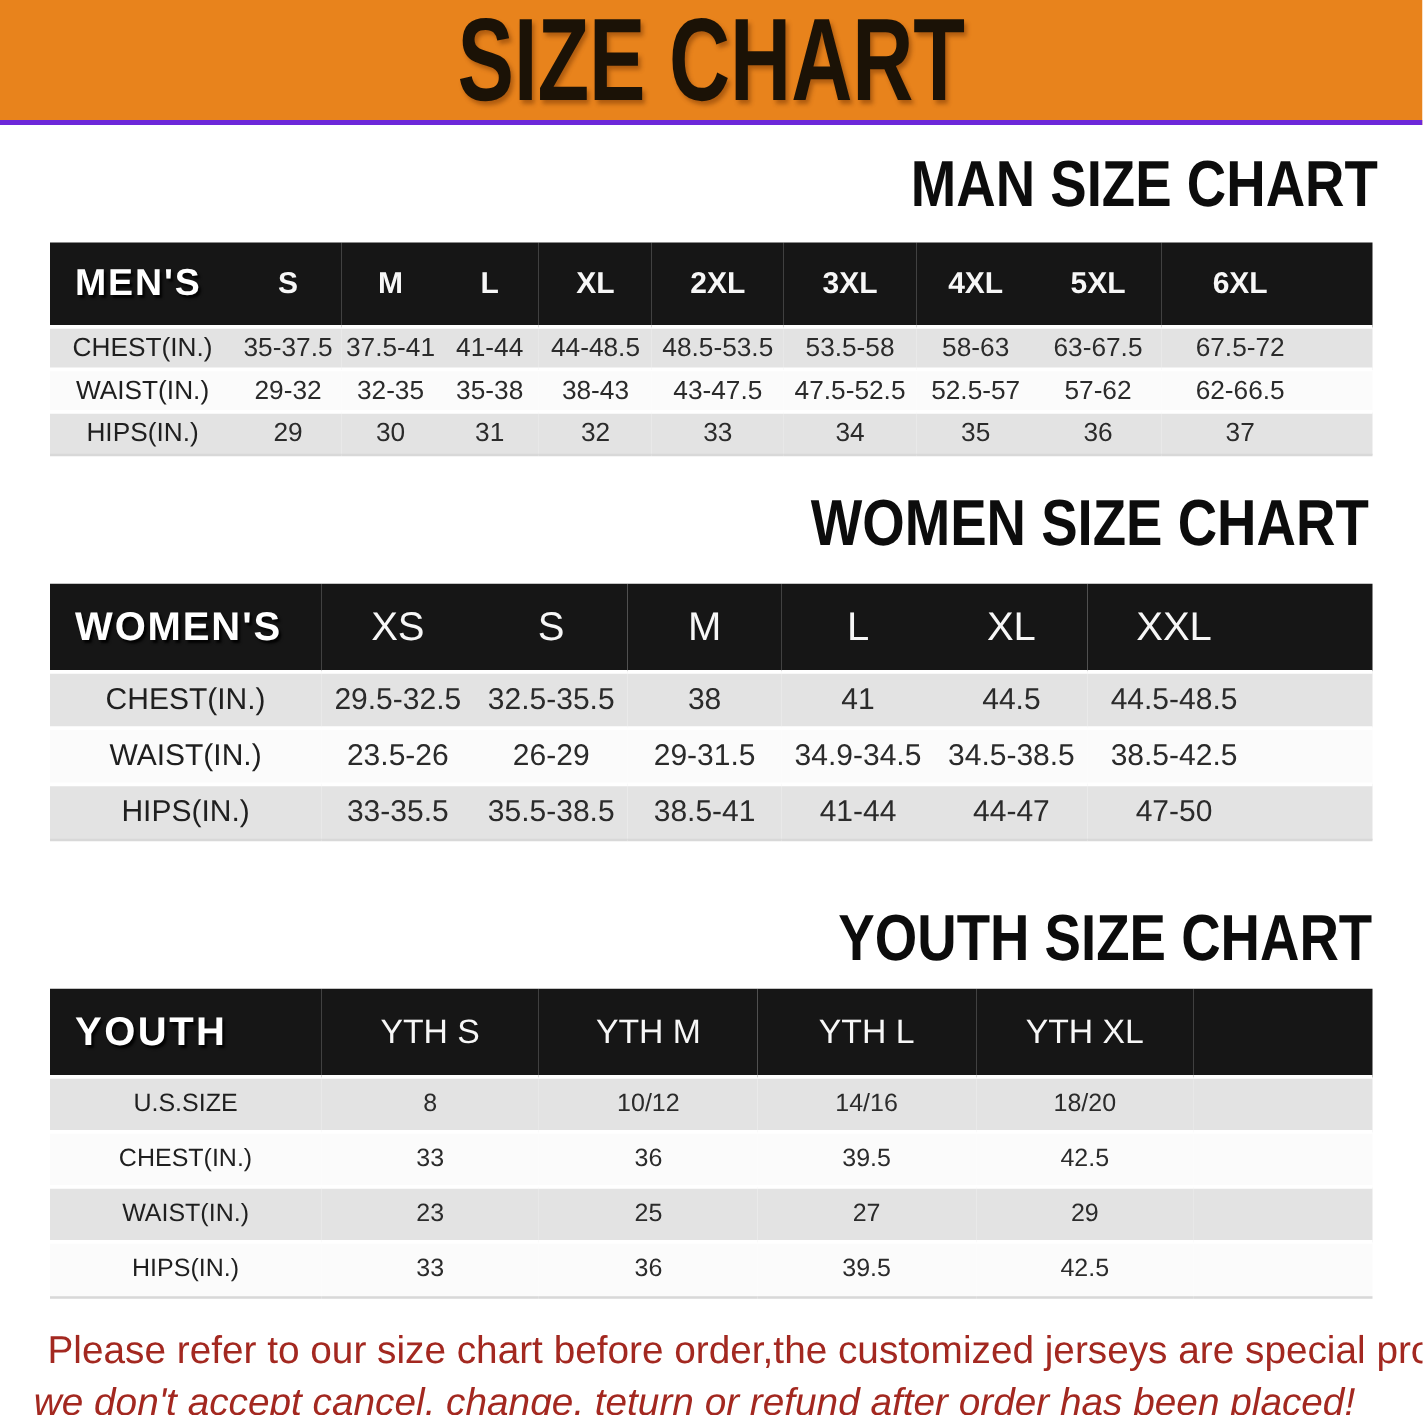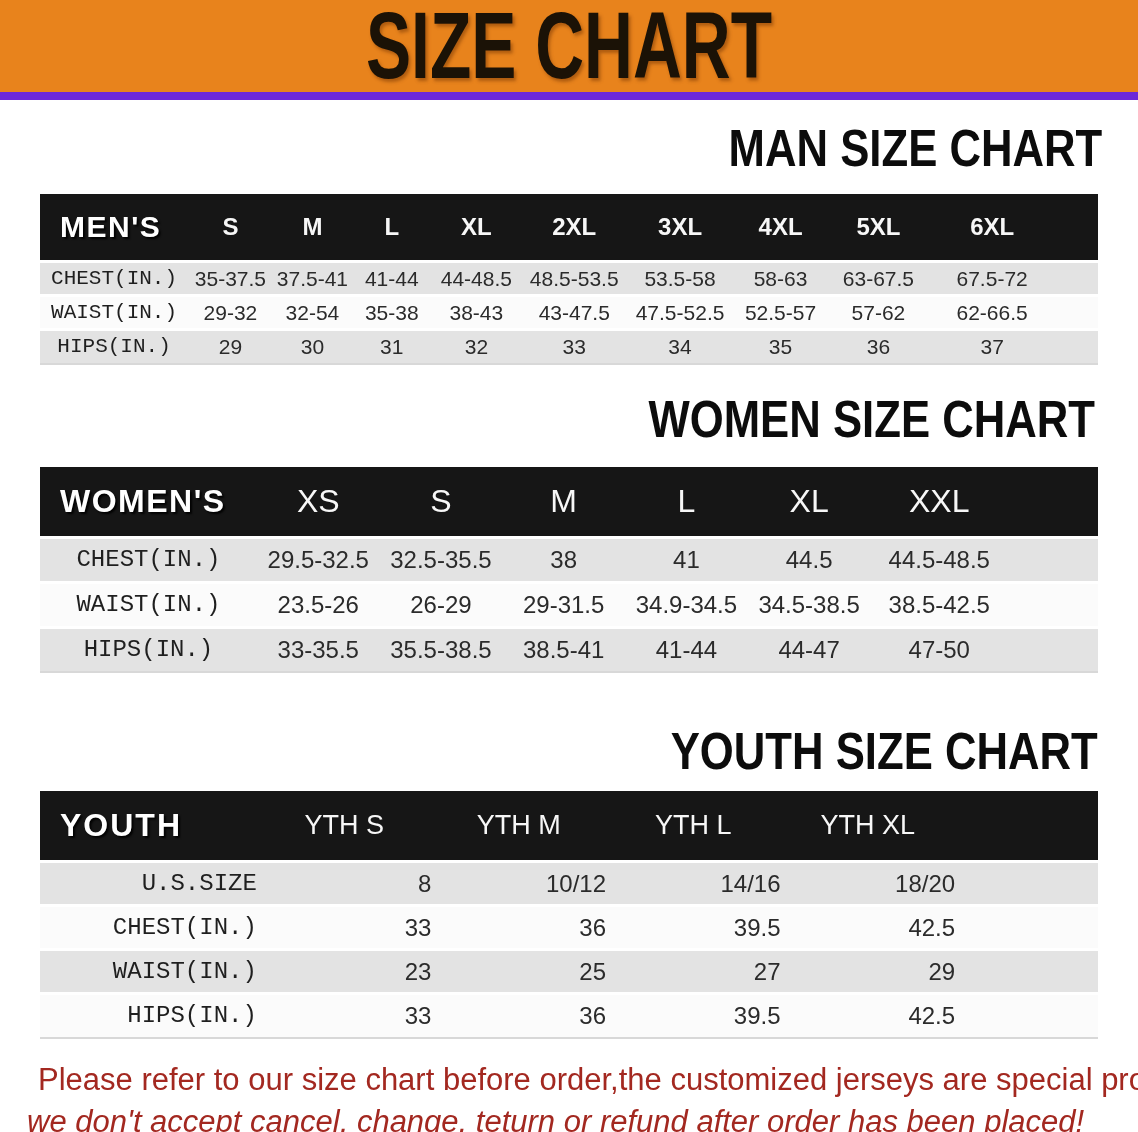--- a/index.html
+++ b/index.html
@@ -8,21 +8,21 @@
     width: 1138px; height: 1132px;
     background: #ffffff;
     font-family: "Liberation Sans", sans-serif;
     overflow: hidden;
   }
 
   
   .banner {
     height: 100px;
     background: #E8831C;
-    border-bottom: 8px solid #6d28d9;
+    border-bottom: 4px solid #6d28d9;
     display: flex; align-items: center; justify-content: center;
   }
   .banner-title {
     display: inline-block;
     font-size: 94px; font-weight: bold; line-height: 1;
     color: #1b1206;
     transform: scaleX(0.72);
     transform-origin: center;
     text-shadow: 3px 3px 4px rgba(105, 45, 0, 0.45);
     white-space: nowrap;
@@ -59,21 +59,21 @@
     text-align: left; padding-left: 20px;
     font-weight: bold; letter-spacing: 1.5px; color: #ffffff;
     text-shadow: 2px 2px 2px rgba(0,0,0,0.9);
   }
   .size-table th.size-col { text-align: center; }
 
   .size-table tbody tr { border-top: 3px solid #ffffff; }
   .size-table tbody tr:nth-child(odd)  { background: #e3e3e3; }
   .size-table tbody tr:nth-child(even) { background: #fbfbfb; }
   .size-table td { text-align: center; color: #2b2b2b; padding: 0; white-space: nowrap; }
-  .size-table td.row-label { color: #1f1f1f; font-family: Liberation Mono, monospace; }
+  .size-table td.row-label { color: #1f1f1f; }
 
   
   .men thead tr { height: 46px; }
   .men tbody tr { height: 34px; }
   .men th.label-col { font-size: 30px; }
   .men th.size-col  { font-size: 24px; font-weight: bold; }
   .men td { font-size: 21px; }
   .men th:nth-child(1)  { width: 14%; }
   .men th:nth-child(2)  { width: 8%; }
   .men th:nth-child(3)  { width: 7.5%; }
@@ -99,21 +99,21 @@
   .women th:nth-child(5) { width: 11.6%; }
   .women th:nth-child(6) { width: 11.6%; }
   .women th:nth-child(7) { width: 13%; }
   .women th:nth-child(8) { width: 8.5%; }
 
   
   .youth thead tr { height: 64px; }
   .youth tbody tr { height: 44px; }
   .youth th.label-col { font-size: 32px; letter-spacing: 2px; }
   .youth th.size-col  { font-size: 27px; font-weight: normal; }
-  .youth td { font-size: 24px; text-align: right; }
+  .youth td { font-size: 20px; }
   .youth th:nth-child(1) { width: 20.5%; }
   .youth th:nth-child(2) { width: 16.5%; }
   .youth th:nth-child(3) { width: 16.5%; }
   .youth th:nth-child(4) { width: 16.5%; }
   .youth th:nth-child(5) { width: 16.5%; }
   .youth th:nth-child(6) { width: 13.5%; }
 
   
   .notice { margin-top: 20px; color: #a32820; }
   .notice p {
@@ -168,21 +168,21 @@
             <td class="value-cell">48.5-53.5</td>
             <td class="value-cell">53.5-58</td>
             <td class="value-cell">58-63</td>
             <td class="value-cell">63-67.5</td>
             <td class="value-cell">67.5-72</td>
             <td class="filler"></td>
           </tr>
           <tr>
             <td class="row-label">WAIST(IN.)</td>
             <td class="value-cell">29-32</td>
-            <td class="value-cell">32-54</td>
+            <td class="value-cell">32-35</td>
             <td class="value-cell">35-38</td>
             <td class="value-cell">38-43</td>
             <td class="value-cell">43-47.5</td>
             <td class="value-cell">47.5-52.5</td>
             <td class="value-cell">52.5-57</td>
             <td class="value-cell">57-62</td>
             <td class="value-cell">62-66.5</td>
             <td class="filler"></td>
           </tr>
           <tr>

